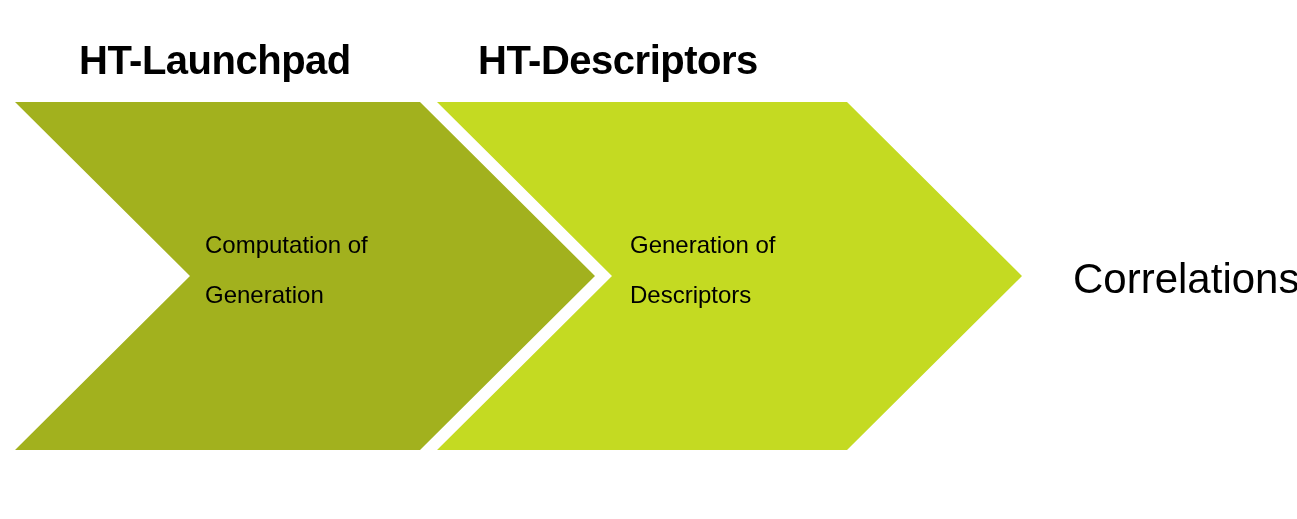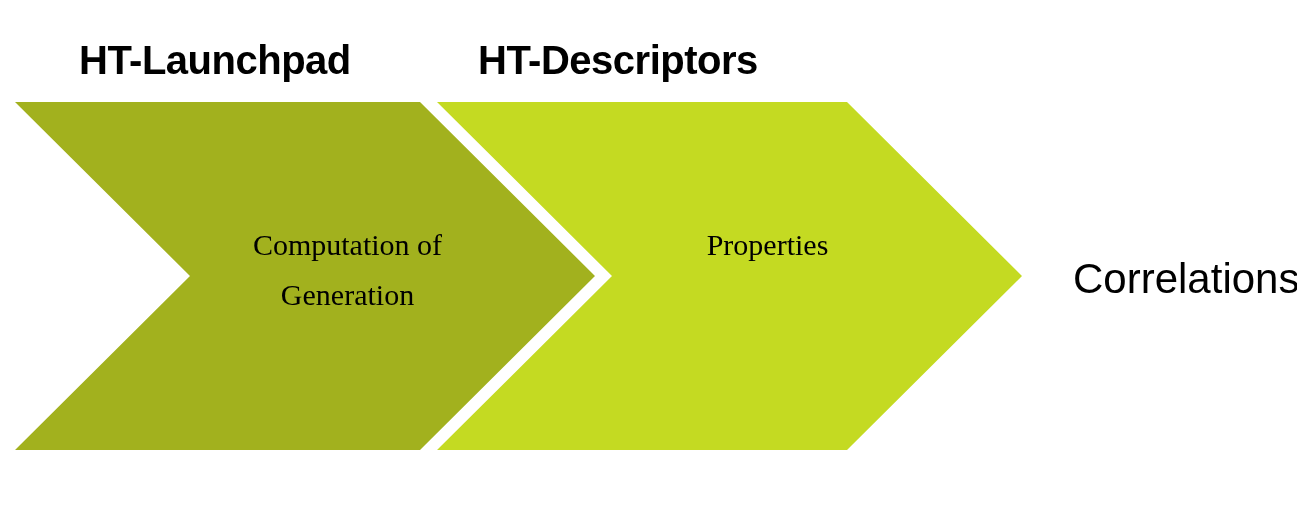--- a/index.html
+++ b/index.html
@@ -1,34 +1,35 @@
 <!DOCTYPE html>
 <html><head>
 <meta charset="utf-8">
 <style>
   html, body { margin:0; padding:0; background:#ffffff; }
   body { width:1297px; height:519px; position:relative; overflow:hidden; font-family:"Liberation Sans", sans-serif; }
   svg.diagram { position:absolute; left:0; top:0; }
   .header { position:absolute; top:38px; font-weight:bold; font-size:40px; color:#000; white-space:nowrap; letter-spacing:-0.5px; }
-  .step-label { position:absolute; font-size:30px; color:#000; text-align:center; line-height:50px; white-space:nowrap;font-family:Liberation Serif, serif; }
+  .step-label { position:absolute; font-size:24px; color:#000; line-height:50px; white-space:nowrap; }
   .outcome { position:absolute; font-size:42px; color:#000; white-space:nowrap;margin-left:31px; }
 </style>
 </head>
 <body>
 
 <svg class="diagram" width="1297" height="519">
   <polygon points="15,102 420,102 595,276 420,450 15,450 190,276" fill="#a2b11e"></polygon>
   <polygon points="437,102 847,102 1022,276 847,450 437,450 612,276" fill="#c4da22"></polygon>
 </svg>
 
 <div class="header" style="left:72px;margin-left:7px;">HT-Launchpad</div>
 <div class="header" style="left:478px;">HT-Descriptors</div>
 
 <div class="step-label" style="left:205px; top:220px; width:285px;">
   <div>Computation of</div>
   <div>Generation</div>
 </div>
 
 <div class="step-label" style="left:630px; top:220px; width:275px;">
-  <div>Properties</div>
+  <div>Generation of</div>
+  <div>Descriptors</div>
 </div>
 
 <div class="outcome" style="left:1042px; top:255px;">Correlations</div>
 
 </body></html>

